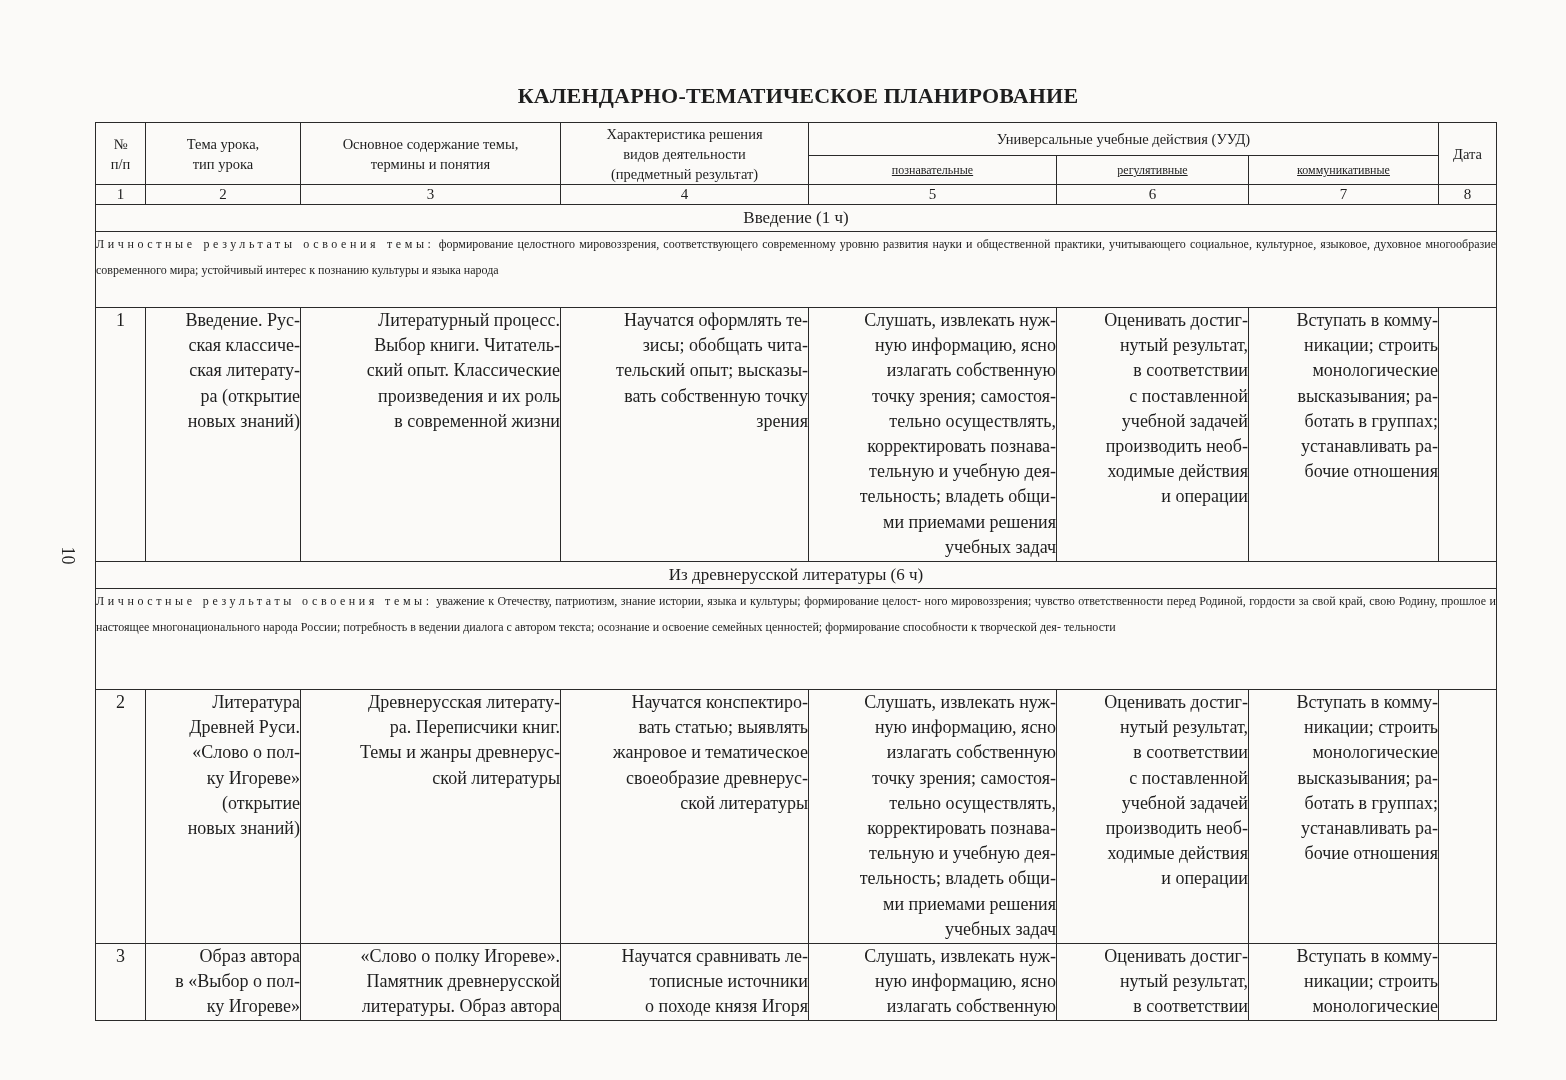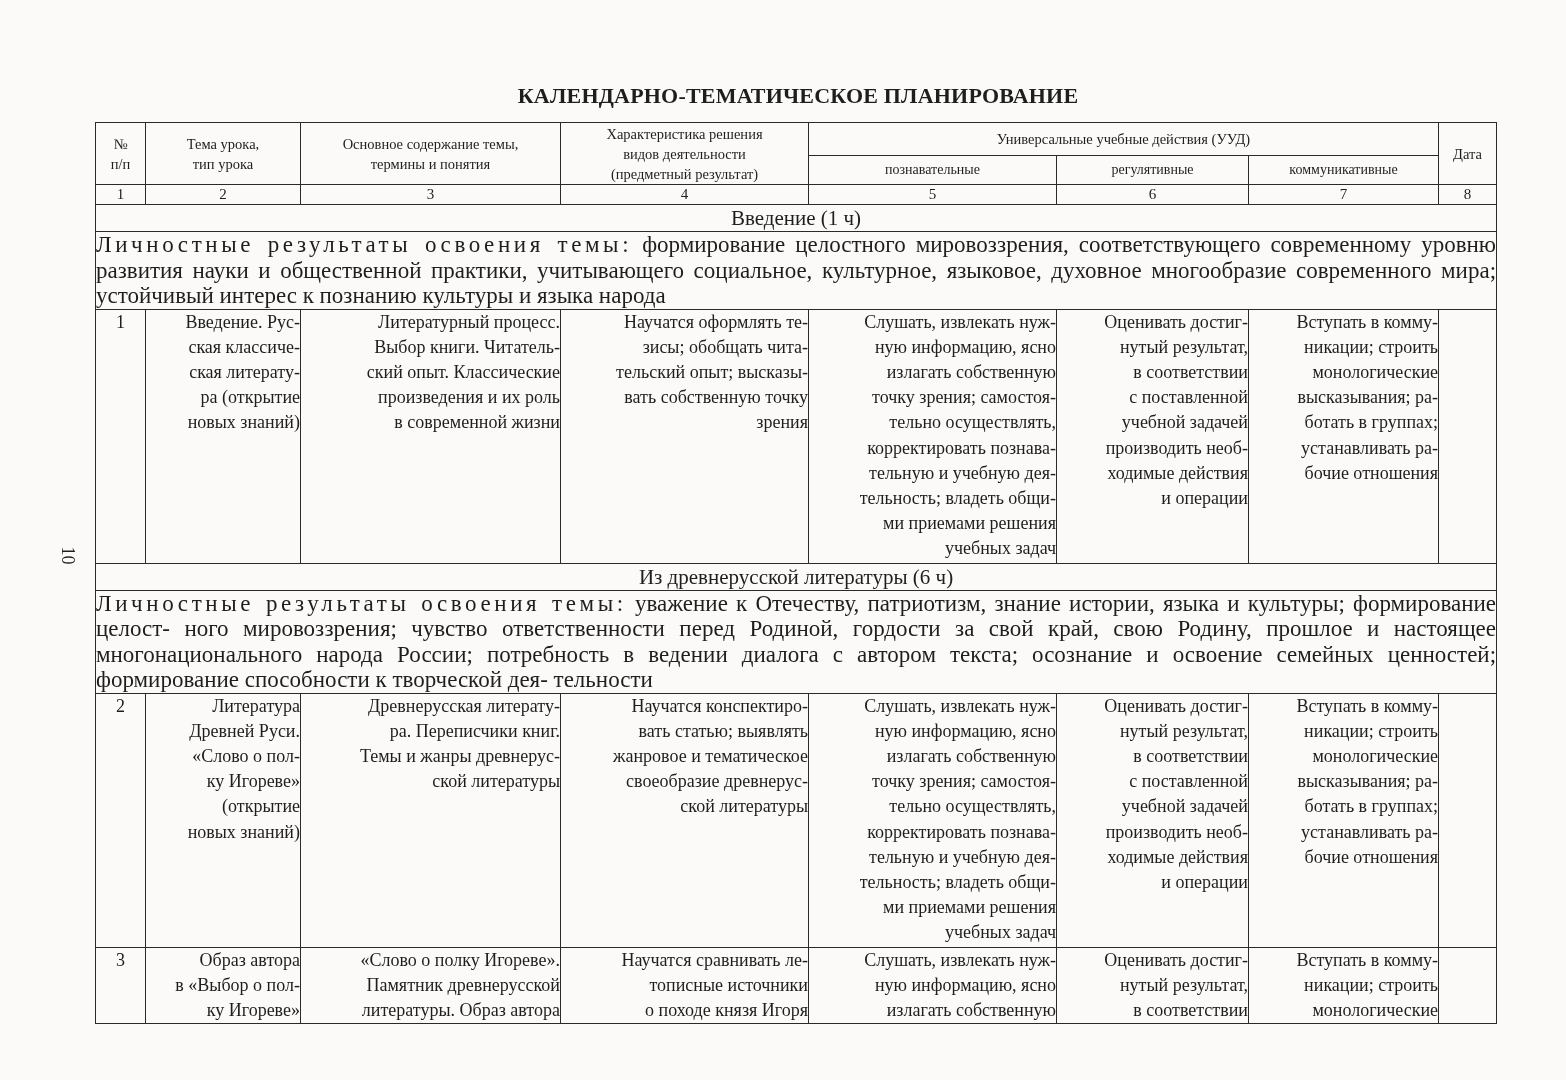--- a/index.html
+++ b/index.html
@@ -48,38 +48,38 @@
     font-weight: normal;
   }
   
   .hdr {
     font-size: 14.5px;
     text-align: center;
     vertical-align: middle !important;
     line-height: 20px;
   }
   .hdr-cell { height: 32px; }
-  .hdr-sub { height: 28px; font-size: 14px; }
+  .hdr-sub { height: 28px; font-size: 12px; text-decoration: underline; }
   .num-row td {
     text-align: center;
     font-size: 15px;
     height: 19px;
     line-height: 19px;
     vertical-align: middle;
   }
   .section-row td {
     text-align: center;
     font-weight: bold;
-    font-size: 21px;
+    font-size: 17px;
     height: 26px;
     line-height: 26px;
     vertical-align: middle;
   }
   .personal td {
-    font-size: 23px;
+    font-size: 12px;
     line-height: 25.5px;
     padding: 1px 6px 0 9px;
     text-align: justify;
   }
   .spaced {
     letter-spacing: 3.6px;
   }
   .lesson td {
     font-size: 18px;
     line-height: 25.2px;

